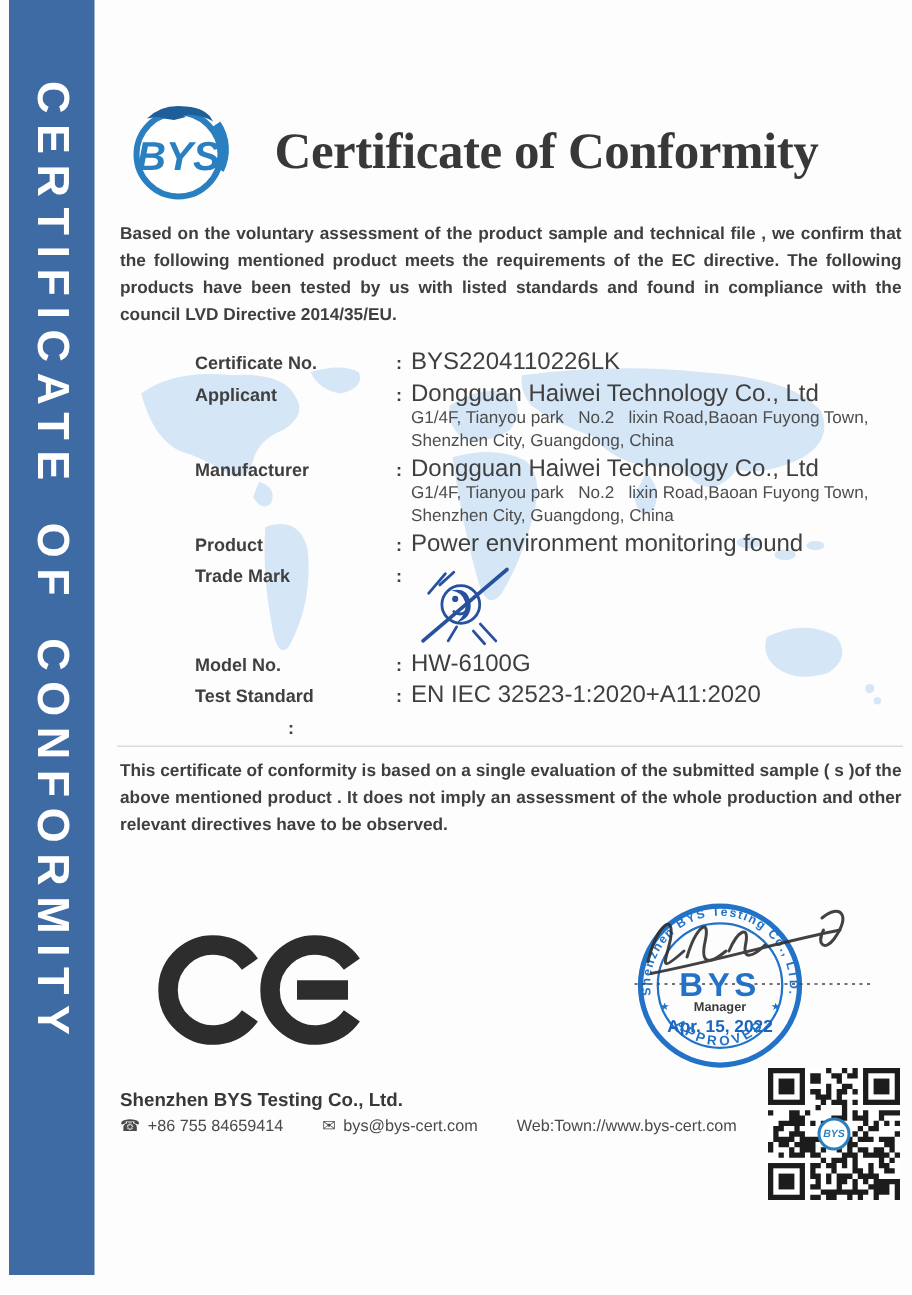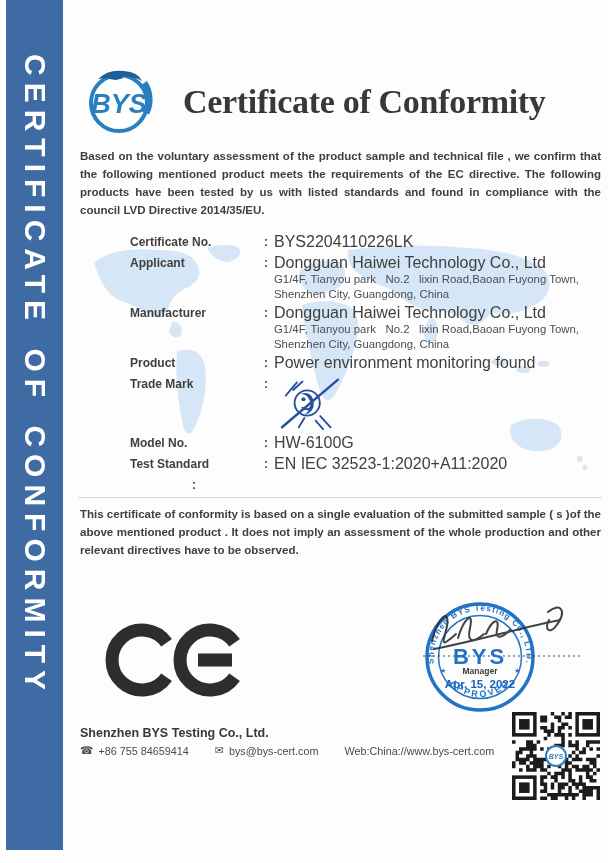--- a/index.html
+++ b/index.html
@@ -197,21 +197,21 @@
     <div class="f-contact">
       <span class="f-item">
         <span>☎</span>
         <span>+86 755 84659414</span>
       </span>
       <span class="f-item">
         <span>✉</span>
         <span>bys@bys-cert.com</span>
       </span>
       <span class="f-item">
-        <span>Web:China://www.bys-cert.com</span>
+        <span>Web:Town://www.bys-cert.com</span>
       </span>
     </div>
   </div>
 
   <div class="qr">
     <svg id="qr-svg" width="88" height="88" viewBox="0 0 88 88">
         <path d="M38.72,0.00h3.52v3.52h-3.52zM49.28,0.00h3.52v3.52h-3.52zM56.32,0.00h3.52v3.52h-3.52zM28.16,3.52h3.52v3.52h-3.52zM31.68,3.52h3.52v3.52h-3.52zM42.24,3.52h3.52v3.52h-3.52zM45.76,3.52h3.52v3.52h-3.52zM52.80,3.52h3.52v3.52h-3.52zM56.32,3.52h3.52v3.52h-3.52zM28.16,7.04h3.52v3.52h-3.52zM31.68,7.04h3.52v3.52h-3.52zM45.76,7.04h3.52v3.52h-3.52zM38.72,10.56h3.52v3.52h-3.52zM49.28,10.56h3.52v3.52h-3.52zM52.80,10.56h3.52v3.52h-3.52zM28.16,14.08h3.52v3.52h-3.52zM31.68,14.08h3.52v3.52h-3.52zM38.72,14.08h3.52v3.52h-3.52zM45.76,14.08h3.52v3.52h-3.52zM49.28,14.08h3.52v3.52h-3.52zM56.32,14.08h3.52v3.52h-3.52zM31.68,17.60h3.52v3.52h-3.52zM35.20,17.60h3.52v3.52h-3.52zM38.72,17.60h3.52v3.52h-3.52zM45.76,17.60h3.52v3.52h-3.52zM35.20,21.12h3.52v3.52h-3.52zM42.24,21.12h3.52v3.52h-3.52zM45.76,21.12h3.52v3.52h-3.52zM49.28,21.12h3.52v3.52h-3.52zM56.32,21.12h3.52v3.52h-3.52zM31.68,24.64h3.52v3.52h-3.52zM49.28,24.64h3.52v3.52h-3.52zM0.00,28.16h3.52v3.52h-3.52zM14.08,28.16h3.52v3.52h-3.52zM17.60,28.16h3.52v3.52h-3.52zM24.64,28.16h3.52v3.52h-3.52zM49.28,28.16h3.52v3.52h-3.52zM56.32,28.16h3.52v3.52h-3.52zM63.36,28.16h3.52v3.52h-3.52zM73.92,28.16h3.52v3.52h-3.52zM77.44,28.16h3.52v3.52h-3.52zM80.96,28.16h3.52v3.52h-3.52zM84.48,28.16h3.52v3.52h-3.52zM14.08,31.68h3.52v3.52h-3.52zM17.60,31.68h3.52v3.52h-3.52zM21.12,31.68h3.52v3.52h-3.52zM42.24,31.68h3.52v3.52h-3.52zM45.76,31.68h3.52v3.52h-3.52zM49.28,31.68h3.52v3.52h-3.52zM56.32,31.68h3.52v3.52h-3.52zM59.84,31.68h3.52v3.52h-3.52zM63.36,31.68h3.52v3.52h-3.52zM73.92,31.68h3.52v3.52h-3.52zM7.04,35.20h3.52v3.52h-3.52zM10.56,35.20h3.52v3.52h-3.52zM14.08,35.20h3.52v3.52h-3.52zM17.60,35.20h3.52v3.52h-3.52zM21.12,35.20h3.52v3.52h-3.52zM28.16,35.20h3.52v3.52h-3.52zM35.20,35.20h3.52v3.52h-3.52zM38.72,35.20h3.52v3.52h-3.52zM42.24,35.20h3.52v3.52h-3.52zM63.36,35.20h3.52v3.52h-3.52zM70.40,35.20h3.52v3.52h-3.52zM77.44,35.20h3.52v3.52h-3.52zM84.48,35.20h3.52v3.52h-3.52zM3.52,38.72h3.52v3.52h-3.52zM7.04,38.72h3.52v3.52h-3.52zM17.60,38.72h3.52v3.52h-3.52zM38.72,38.72h3.52v3.52h-3.52zM49.28,38.72h3.52v3.52h-3.52zM59.84,38.72h3.52v3.52h-3.52zM66.88,38.72h3.52v3.52h-3.52zM70.40,38.72h3.52v3.52h-3.52zM3.52,42.24h3.52v3.52h-3.52zM14.08,42.24h3.52v3.52h-3.52zM17.60,42.24h3.52v3.52h-3.52zM21.12,42.24h3.52v3.52h-3.52zM35.20,42.24h3.52v3.52h-3.52zM38.72,42.24h3.52v3.52h-3.52zM42.24,42.24h3.52v3.52h-3.52zM56.32,42.24h3.52v3.52h-3.52zM63.36,42.24h3.52v3.52h-3.52zM84.48,42.24h3.52v3.52h-3.52zM3.52,45.76h3.52v3.52h-3.52zM7.04,45.76h3.52v3.52h-3.52zM10.56,45.76h3.52v3.52h-3.52zM14.08,45.76h3.52v3.52h-3.52zM21.12,45.76h3.52v3.52h-3.52zM24.64,45.76h3.52v3.52h-3.52zM28.16,45.76h3.52v3.52h-3.52zM31.68,45.76h3.52v3.52h-3.52zM35.20,45.76h3.52v3.52h-3.52zM52.80,45.76h3.52v3.52h-3.52zM59.84,45.76h3.52v3.52h-3.52zM63.36,45.76h3.52v3.52h-3.52zM66.88,45.76h3.52v3.52h-3.52zM73.92,45.76h3.52v3.52h-3.52zM77.44,45.76h3.52v3.52h-3.52zM80.96,45.76h3.52v3.52h-3.52zM0.00,49.28h3.52v3.52h-3.52zM7.04,49.28h3.52v3.52h-3.52zM10.56,49.28h3.52v3.52h-3.52zM17.60,49.28h3.52v3.52h-3.52zM21.12,49.28h3.52v3.52h-3.52zM24.64,49.28h3.52v3.52h-3.52zM28.16,49.28h3.52v3.52h-3.52zM38.72,49.28h3.52v3.52h-3.52zM42.24,49.28h3.52v3.52h-3.52zM45.76,49.28h3.52v3.52h-3.52zM52.80,49.28h3.52v3.52h-3.52zM56.32,49.28h3.52v3.52h-3.52zM77.44,49.28h3.52v3.52h-3.52zM80.96,49.28h3.52v3.52h-3.52zM0.00,52.80h3.52v3.52h-3.52zM14.08,52.80h3.52v3.52h-3.52zM21.12,52.80h3.52v3.52h-3.52zM24.64,52.80h3.52v3.52h-3.52zM28.16,52.80h3.52v3.52h-3.52zM35.20,52.80h3.52v3.52h-3.52zM45.76,52.80h3.52v3.52h-3.52zM52.80,52.80h3.52v3.52h-3.52zM59.84,52.80h3.52v3.52h-3.52zM63.36,52.80h3.52v3.52h-3.52zM70.40,52.80h3.52v3.52h-3.52zM73.92,52.80h3.52v3.52h-3.52zM80.96,52.80h3.52v3.52h-3.52zM7.04,56.32h3.52v3.52h-3.52zM14.08,56.32h3.52v3.52h-3.52zM17.60,56.32h3.52v3.52h-3.52zM21.12,56.32h3.52v3.52h-3.52zM28.16,56.32h3.52v3.52h-3.52zM31.68,56.32h3.52v3.52h-3.52zM49.28,56.32h3.52v3.52h-3.52zM52.80,56.32h3.52v3.52h-3.52zM56.32,56.32h3.52v3.52h-3.52zM63.36,56.32h3.52v3.52h-3.52zM66.88,56.32h3.52v3.52h-3.52zM70.40,56.32h3.52v3.52h-3.52zM73.92,56.32h3.52v3.52h-3.52zM77.44,56.32h3.52v3.52h-3.52zM84.48,56.32h3.52v3.52h-3.52zM35.20,59.84h3.52v3.52h-3.52zM42.24,59.84h3.52v3.52h-3.52zM45.76,59.84h3.52v3.52h-3.52zM49.28,59.84h3.52v3.52h-3.52zM56.32,59.84h3.52v3.52h-3.52zM73.92,59.84h3.52v3.52h-3.52zM80.96,59.84h3.52v3.52h-3.52zM28.16,63.36h3.52v3.52h-3.52zM31.68,63.36h3.52v3.52h-3.52zM38.72,63.36h3.52v3.52h-3.52zM42.24,63.36h3.52v3.52h-3.52zM49.28,63.36h3.52v3.52h-3.52zM56.32,63.36h3.52v3.52h-3.52zM66.88,63.36h3.52v3.52h-3.52zM73.92,63.36h3.52v3.52h-3.52zM77.44,63.36h3.52v3.52h-3.52zM28.16,66.88h3.52v3.52h-3.52zM42.24,66.88h3.52v3.52h-3.52zM56.32,66.88h3.52v3.52h-3.52zM59.84,66.88h3.52v3.52h-3.52zM66.88,66.88h3.52v3.52h-3.52zM77.44,66.88h3.52v3.52h-3.52zM80.96,66.88h3.52v3.52h-3.52zM28.16,70.40h3.52v3.52h-3.52zM31.68,70.40h3.52v3.52h-3.52zM38.72,70.40h3.52v3.52h-3.52zM45.76,70.40h3.52v3.52h-3.52zM49.28,70.40h3.52v3.52h-3.52zM52.80,70.40h3.52v3.52h-3.52zM59.84,70.40h3.52v3.52h-3.52zM63.36,70.40h3.52v3.52h-3.52zM66.88,70.40h3.52v3.52h-3.52zM70.40,70.40h3.52v3.52h-3.52zM31.68,73.92h3.52v3.52h-3.52zM38.72,73.92h3.52v3.52h-3.52zM45.76,73.92h3.52v3.52h-3.52zM49.28,73.92h3.52v3.52h-3.52zM56.32,73.92h3.52v3.52h-3.52zM63.36,73.92h3.52v3.52h-3.52zM70.40,73.92h3.52v3.52h-3.52zM73.92,73.92h3.52v3.52h-3.52zM77.44,73.92h3.52v3.52h-3.52zM80.96,73.92h3.52v3.52h-3.52zM84.48,73.92h3.52v3.52h-3.52zM28.16,77.44h3.52v3.52h-3.52zM31.68,77.44h3.52v3.52h-3.52zM45.76,77.44h3.52v3.52h-3.52zM56.32,77.44h3.52v3.52h-3.52zM66.88,77.44h3.52v3.52h-3.52zM70.40,77.44h3.52v3.52h-3.52zM73.92,77.44h3.52v3.52h-3.52zM77.44,77.44h3.52v3.52h-3.52zM84.48,77.44h3.52v3.52h-3.52zM35.20,80.96h3.52v3.52h-3.52zM38.72,80.96h3.52v3.52h-3.52zM42.24,80.96h3.52v3.52h-3.52zM45.76,80.96h3.52v3.52h-3.52zM49.28,80.96h3.52v3.52h-3.52zM52.80,80.96h3.52v3.52h-3.52zM56.32,80.96h3.52v3.52h-3.52zM59.84,80.96h3.52v3.52h-3.52zM63.36,80.96h3.52v3.52h-3.52zM70.40,80.96h3.52v3.52h-3.52zM73.92,80.96h3.52v3.52h-3.52zM77.44,80.96h3.52v3.52h-3.52zM84.48,80.96h3.52v3.52h-3.52zM28.16,84.48h3.52v3.52h-3.52zM31.68,84.48h3.52v3.52h-3.52zM38.72,84.48h3.52v3.52h-3.52zM42.24,84.48h3.52v3.52h-3.52zM52.80,84.48h3.52v3.52h-3.52zM59.84,84.48h3.52v3.52h-3.52zM70.40,84.48h3.52v3.52h-3.52zM84.48,84.48h3.52v3.52h-3.52z" fill="#1c1c1c"></path>
         <rect x="0" y="0" width="24.64" height="24.64" fill="#1c1c1c"></rect>
         <rect x="3.52" y="3.52" width="17.6" height="17.6" fill="#ffffff"></rect>
         <rect x="7.04" y="7.04" width="10.56" height="10.56" fill="#1c1c1c"></rect>

